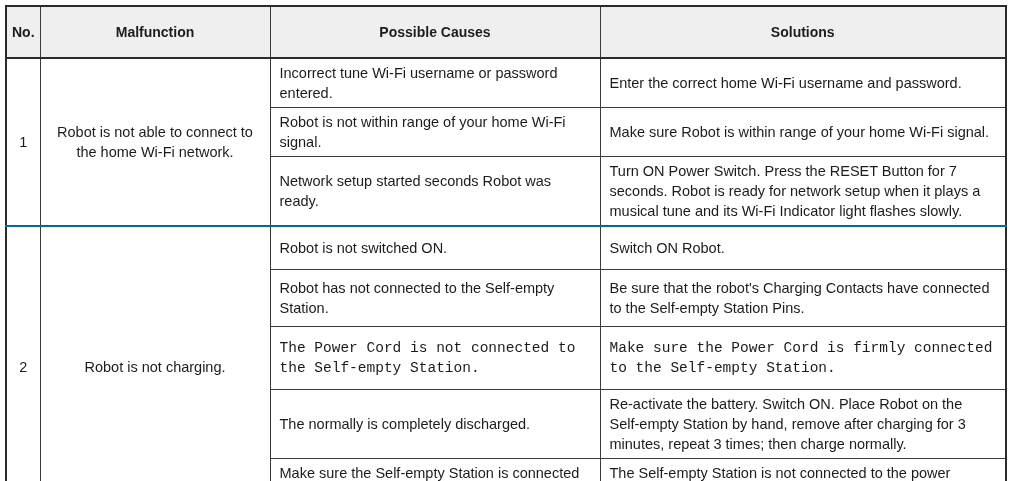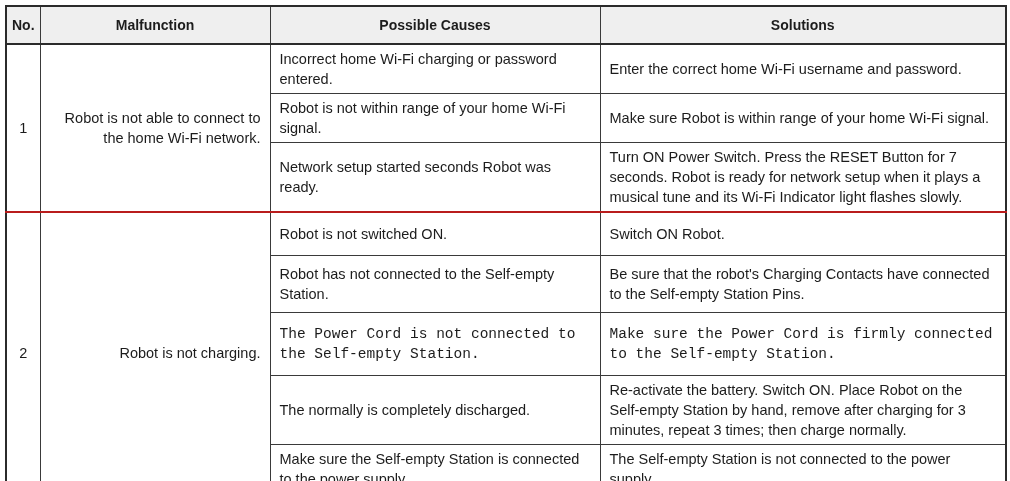--- a/index.html
+++ b/index.html
@@ -45,27 +45,27 @@
   }
   td.no-cell {
     text-align: center;
     border-right: 2px solid #2b2b2b;
     border-left: 2px solid #2b2b2b;
   }
   th.no-head {
     border-right: 2px solid #2b2b2b;
   }
   td.malf-cell {
-    text-align: right;
+    text-align: center;
   }
   tr.group-divider td {
-    border-top: 2px solid #b91c1c;
+    border-top: 2px solid #0369a1;
   }
   
-  thead tr      { height: 38px; }
+  thead tr      { height: 52px; }
   tbody tr:nth-child(1) { height: 49px; }
   tbody tr:nth-child(2) { height: 47px; }
   tbody tr:nth-child(3) { height: 65px; }
   tbody tr:nth-child(4) { height: 43px; }
   tbody tr:nth-child(5) { height: 57px; }
   tbody tr:nth-child(6) { height: 63px; font-family: Liberation Mono, monospace; }
   tbody tr:nth-child(7) { height: 62px; }
   tbody tr:nth-child(8) { height: 47px; }
 </style>
 </head>
@@ -84,21 +84,21 @@
         <th class="no-head">No.</th>
         <th>Malfunction</th>
         <th>Possible Causes</th>
         <th>Solutions</th>
       </tr>
     </thead>
     <tbody>
       <tr>
         <td class="no-cell" rowspan="3">1</td>
         <td class="malf-cell" rowspan="3">Robot is not able to connect to the home Wi-Fi network.</td>
-        <td>Incorrect home Wi-Fi charging or password entered.</td>
+        <td>Incorrect tune Wi-Fi username or password entered.</td>
         <td>Enter the correct home Wi-Fi username and password.</td>
       </tr>
       <tr>
         <td>Robot is not within range of your home Wi-Fi signal.</td>
         <td>Make sure Robot is within range of your home Wi-Fi signal.</td>
       </tr>
       <tr>
         <td>Network setup started seconds Robot was ready.</td>
         <td>Turn ON Power Switch. Press the RESET Button for 7 seconds. Robot is ready for network setup when it plays a musical tune and its Wi-Fi Indicator light flashes slowly.</td>
       </tr>

